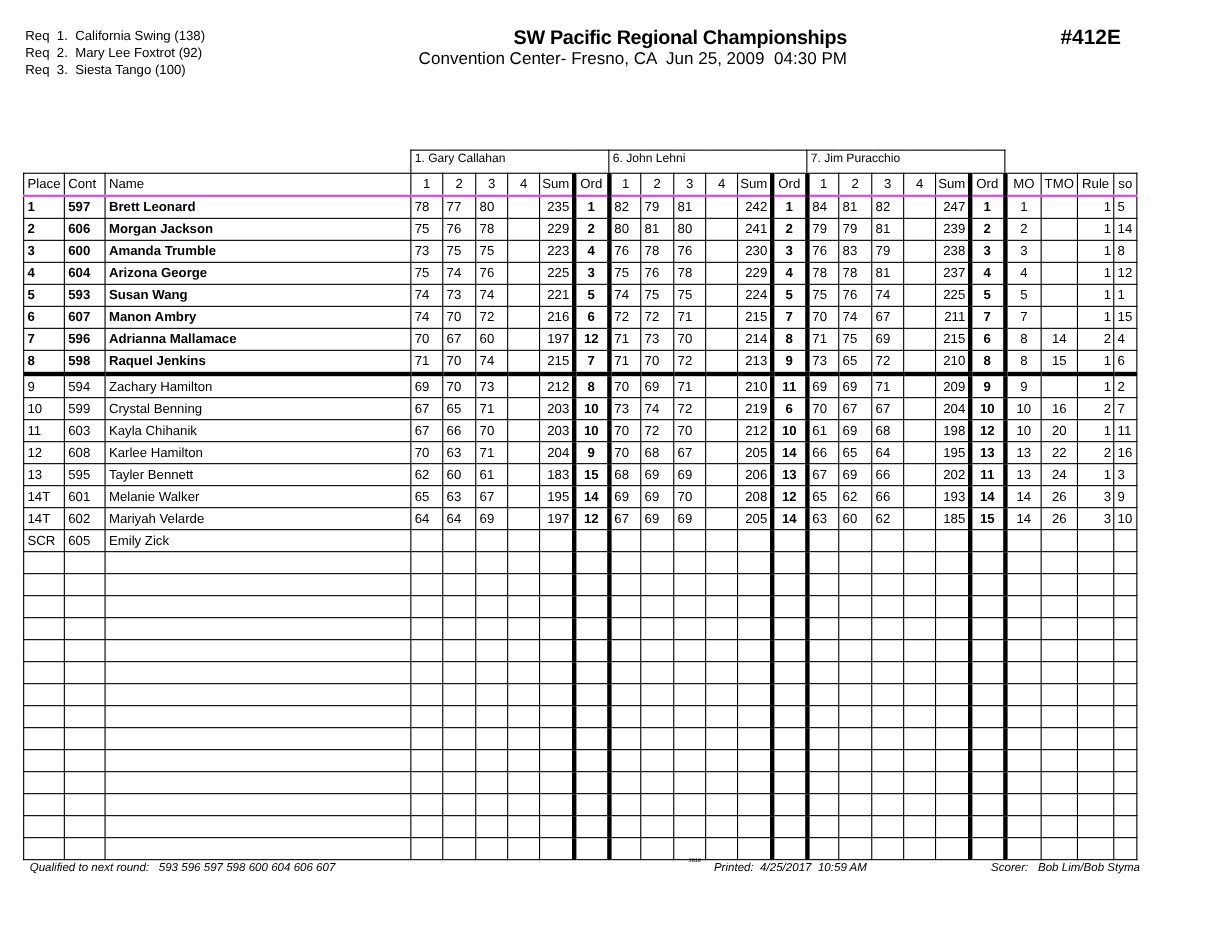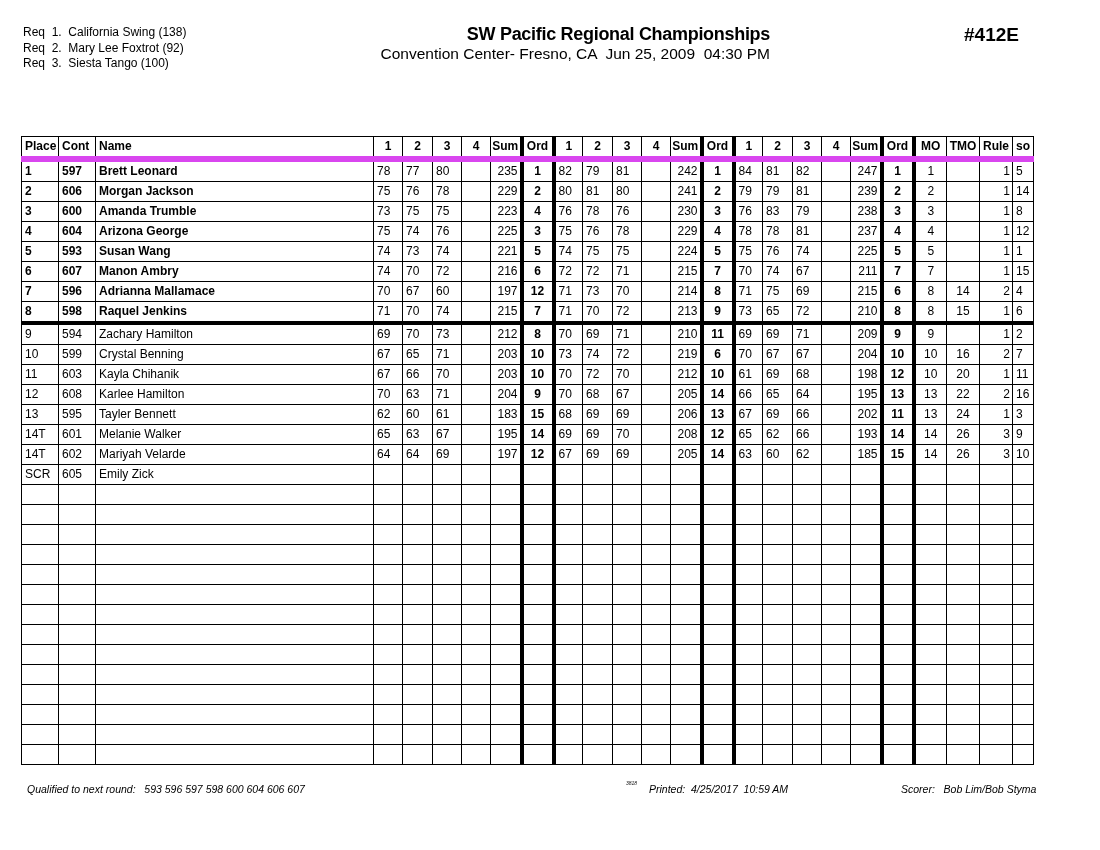--- a/index.html
+++ b/index.html
@@ -27,21 +27,21 @@
     border-collapse: collapse; table-layout: fixed; font-size: 12px;
   }
   table.scores td {
     border: 1px solid #000; height: 19px; padding: 0 0 0 3px;
     white-space: nowrap; overflow: hidden; line-height: 19px;
   }
   table.scores tr.judge-row td { height: 20px; border: none; }
   table.scores tr.judge-row td.judge {
     border: 1px solid #000; border-bottom: 1px solid #000; font-size: 11px; vertical-align: top; line-height: 14px;
   }
-  table.scores tr.colhead td { font-size: 12px; border-bottom: 6px solid #d946ef; font-weight: bold; }
+  table.scores tr.colhead td { font-size: 12px; border-bottom: 2px solid #d946ef; }
   table.scores td.c { text-align: center; padding: 0; }
   table.scores td.r { text-align: right; padding: 0 2px 0 0; }
   table.scores td.thickL { border-left: 4px solid #000; }
   table.scores tr.cut td { border-bottom: 4px solid #000; }
   table.scores tr.bold td.name, table.scores tr.bold td.place, table.scores tr.bold td.cont { font-weight: bold; }
   table.scores td.ord { font-weight: bold; text-align: center; padding: 0; }
 
   .footer {
     position: absolute; top: 783px; font-size: 10.5px; white-space: pre; font-style: italic;
   }
@@ -88,20 +88,27 @@
       <col style="width:29px">
       <col style="width:29px">
       <col style="width:31px">
       <col style="width:32px">
     <col style="width:33px">
       <col style="width:33px">
       <col style="width:33px">
       <col style="width:21px">
   </colgroup>
   <tbody id="tbody">
+    <tr class="judge-row">
+      <td colspan="3"></td>
+      <td colspan="6" class="judge">1.  Gary Callahan</td>
+      <td colspan="6" class="judge">6.  John Lehni</td>
+      <td colspan="6" class="judge">7.  Jim Puracchio</td>
+      <td colspan="4"></td>
+    </tr>
     <tr class="colhead" id="colhead">
         <td>Place</td>
         <td>Cont</td>
         <td>Name</td>
         <td class="c">1</td>
         <td class="c">2</td>
         <td class="c">3</td>
         <td class="c">4</td>
         <td class="c">Sum</td>
         <td class="c thickL">Ord</td>

